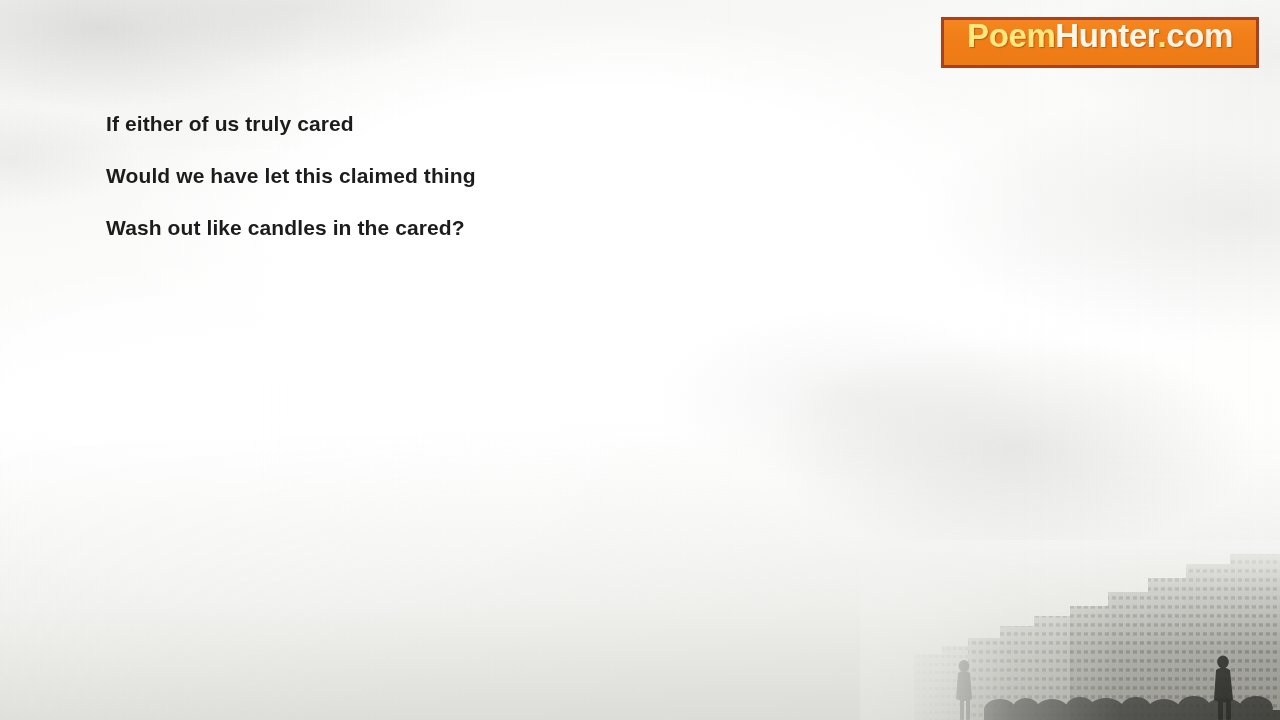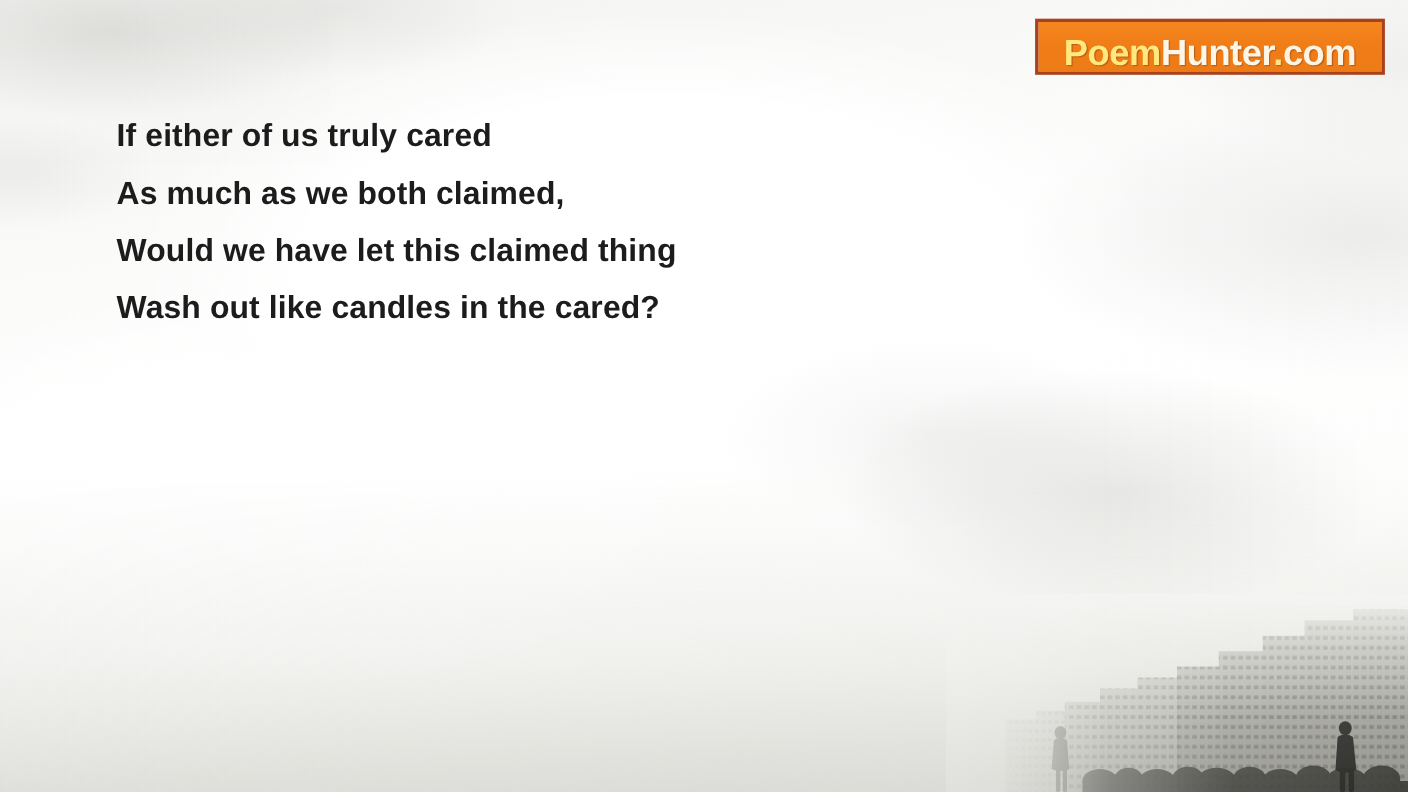--- a/index.html
+++ b/index.html
@@ -71,36 +71,36 @@
 
   
   .poem {
     position:absolute;
     left:106px; top:98px;
     width:760px;
   }
   .poem-line {
     font-family:"Liberation Sans", sans-serif;
     font-weight:bold;
-    font-size:29px;
+    font-size:21px;
     line-height:52px;
     letter-spacing:0.1px;
     color:#1c1c1c;
     white-space:pre;
   }
 
   
   .logo {
     position:absolute;
     left:941px; top:17px;
     width:318px; height:51px;
     background:linear-gradient(to bottom, #f5861f 0%, #f07d17 46%, #ee7c16 100%);
     border:3px solid #a8411c;
     display:flex;
-    align-items:flex-end;
+    align-items:flex-start;
     justify-content:center;
     overflow:hidden;
   }
   .logo-text {
     font-family:"Liberation Sans", sans-serif;
     font-weight:bold;
     font-size:33px;
     letter-spacing:-0.4px;
     line-height:1;
     white-space:nowrap;
@@ -220,21 +220,20 @@
       <feColorMatrix type="saturate" values="0"></feColorMatrix>
       <feComponentTransfer>
           <feFuncA type="linear" slope="0.10"></feFuncA>
         </feComponentTransfer>
     </filter>
     <rect width="100%" height="100%" filter="url(#gr)"></rect>
   </svg>
 
   <div class="poem">
     <div class="poem-line">If either of us truly cared</div>
-    <div class="poem-line">As much as we both claimed,</div>
     <div class="poem-line">Would we have let this claimed thing</div>
     <div class="poem-line">Wash out like candles in the cared?</div>
   </div>
 
   <div class="logo">
     <div class="logo-text"><span class="lg-poem">Poem</span><span class="lg-hunt">Hunter</span><span class="lg-dot">.</span><span class="lg-com">com</span></div>
   </div>
 
 </div>
 

